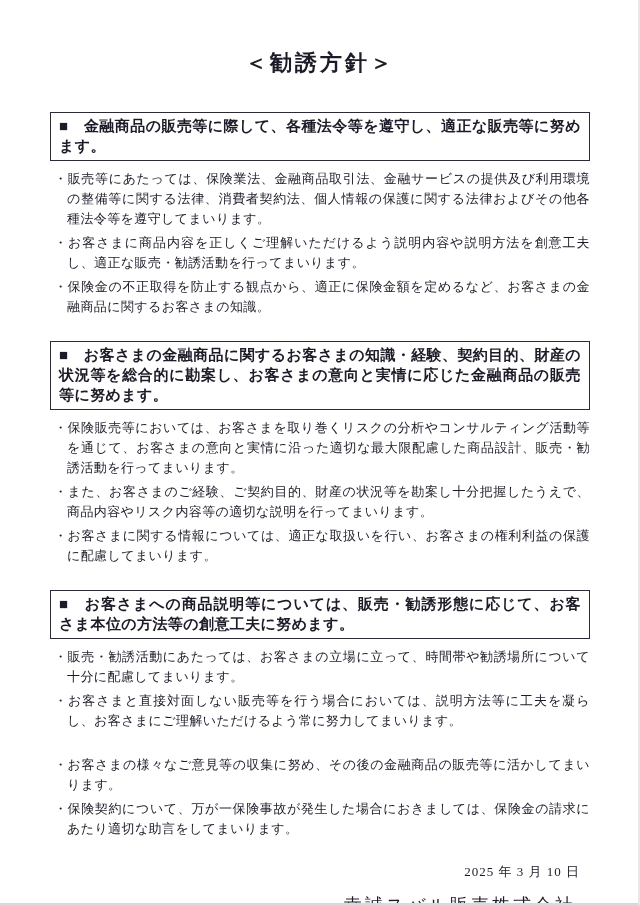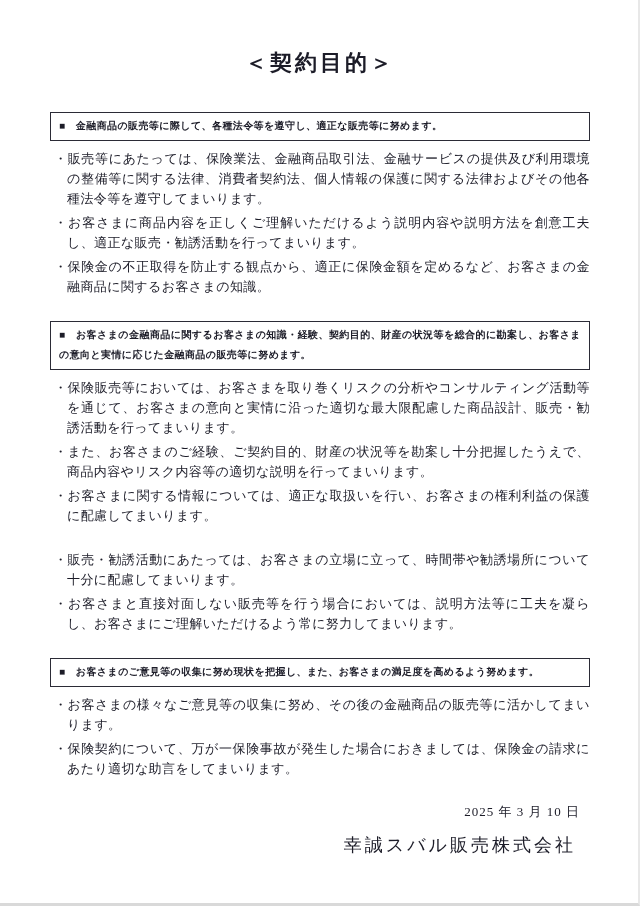--- a/index.html
+++ b/index.html
@@ -26,21 +26,21 @@
   .doc-title {
     margin: 20px 0 34px 0;
     text-align: center;
     font-size: 22px;
     font-weight: 600;
     letter-spacing: 3px;
   }
   .policy-box {
     border: 1.6px solid var(--line, #2b2b36);
     padding: 3px 8px 4px 8px;
-    font-size: 10px;
+    font-size: 15px;
     font-weight: 600;
     line-height: 20px;
     text-align: justify;
     letter-spacing: 0.4px;
   }
   .bullet-list {
     list-style: none;
     margin: 8px 0 24px 0;
     padding: 0 0 0 4px;
   }
@@ -67,21 +67,21 @@
     font-weight: 500;
     letter-spacing: 3px;
     padding-right: 14px;
   }
 </style>
 </head>
 <body style="--ink: #1c1c28; --line: #2b2b36;">
 
 <div class="page">
 
-  <h1 class="doc-title">＜契約目的＞</h1>
+  <h1 class="doc-title">＜勧誘方針＞</h1>
 
   <section>
     <div class="policy-box">
       <span>■　金融商品の販売等に際して、各種法令等を遵守し、適正な販売等に努めます。</span>
     </div>
     <ul class="bullet-list">
       <li>・販売等にあたっては、保険業法、金融商品取引法、金融サービスの提供及び利用環境の整備等に関する法律、消費者契約法、個人情報の保護に関する法律およびその他各種法令等を遵守してまいります。</li>
       <li>・お客さまに商品内容を正しくご理解いただけるよう説明内容や説明方法を創意工夫し、適正な販売・勧誘活動を行ってまいります。</li>
       <li>・保険金の不正取得を防止する観点から、適正に保険金額を定めるなど、お客さまの金融商品に関するお客さまの知識。</li>
     </ul>
@@ -92,30 +92,30 @@
       <span>■　お客さまの金融商品に関するお客さまの知識・経験、契約目的、財産の状況等を総合的に勘案し、お客さまの意向と実情に応じた金融商品の販売等に努めます。</span>
     </div>
     <ul class="bullet-list">
       <li>・保険販売等においては、お客さまを取り巻くリスクの分析やコンサルティング活動等を通じて、お客さまの意向と実情に沿った適切な最大限配慮した商品設計、販売・勧誘活動を行ってまいります。</li>
       <li>・また、お客さまのご経験、ご契約目的、財産の状況等を勘案し十分把握したうえで、商品内容やリスク内容等の適切な説明を行ってまいります。</li>
       <li>・お客さまに関する情報については、適正な取扱いを行い、お客さまの権利利益の保護に配慮してまいります。</li>
     </ul>
   </section>
 
   <section>
+    <div class="policy-box">
+      <span>■　お客さまへの商品説明等については、販売・勧誘形態に応じて、お客さま本位の方法等の創意工夫に努めます。</span>
+    </div>
     <ul class="bullet-list">
       <li>・販売・勧誘活動にあたっては、お客さまの立場に立って、時間帯や勧誘場所について十分に配慮してまいります。</li>
       <li>・お客さまと直接対面しない販売等を行う場合においては、説明方法等に工夫を凝らし、お客さまにご理解いただけるよう常に努力してまいります。</li>
     </ul>
   </section>
 
   <section>
-    <div class="policy-box">
-      <span>■　お客さまのご意見等の収集に努め現状を把握し、また、お客さまの満足度を高めるよう努めます。</span>
-    </div>
     <ul class="bullet-list">
       <li>・お客さまの様々なご意見等の収集に努め、その後の金融商品の販売等に活かしてまいります。</li>
       <li>・保険契約について、万が一保険事故が発生した場合におきましては、保険金の請求にあたり適切な助言をしてまいります。</li>
     </ul>
   </section>
 
   <div class="doc-date">2025 年 3 月 10 日</div>
   <div class="company-name">幸誠スバル販売株式会社</div>
 
 </div>

